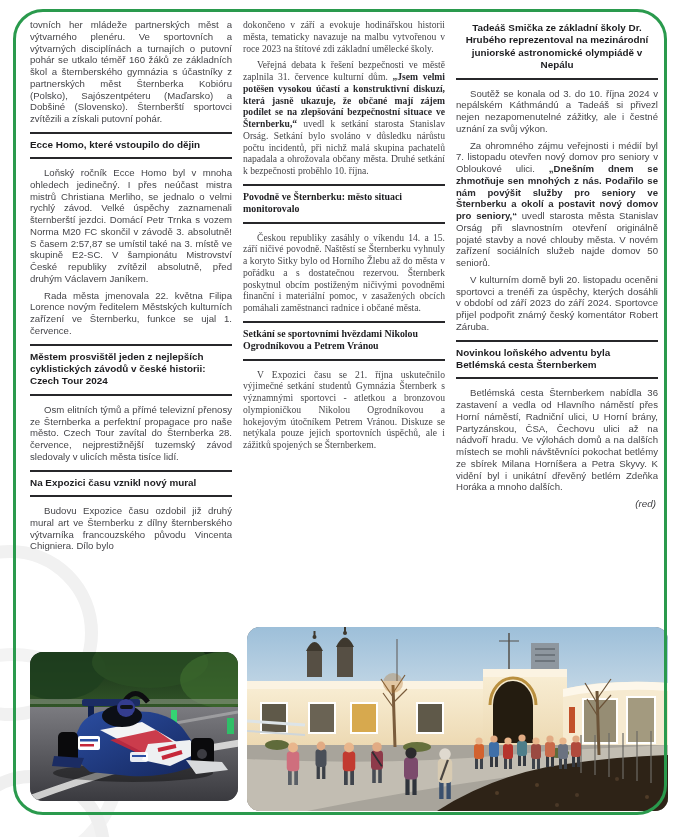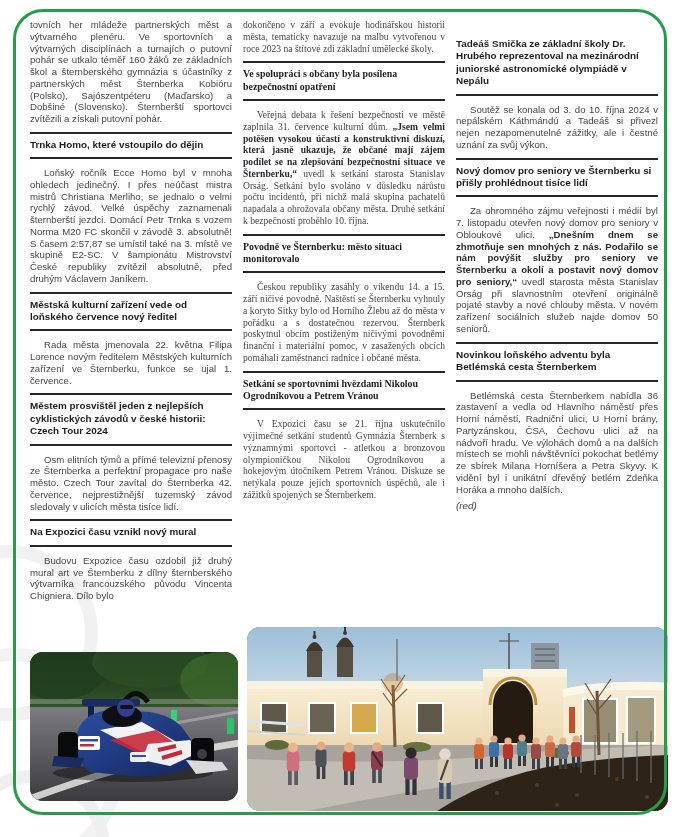--- a/index.html
+++ b/index.html
@@ -28,65 +28,63 @@
     margin:0 0 5px;font-size:9.6px;line-height:11.75px;text-align:justify;
     color:#46464a;hyphens:auto;-webkit-hyphens:auto;
   }
   p.para.indent{text-indent:14px;}
   .seg-bold{font-weight:bold;color:#2b2b2f;}
   h2.heading{
     margin:7px 0 8px;padding:5px 0 6px;
     border-top:2px solid #27272a;border-bottom:2px solid #27272a;
     font-size:9.9px;line-height:12.4px;color:#1d1d20;font-weight:bold;
   }
-  h2.heading.no-top{border-top:none;margin-top:18px;padding-top:1px;}
+  h2.heading.no-top{border-top:none;margin-top:2px;padding-top:1px;text-align:center;}
   p.credit{
-    margin:3px 2px 0 0;font-style:italic;
+    margin:3px 2px 0 0;text-align:right;font-style:italic;
     font-size:9.8px;color:#3e3e42;
   }
   .photo{position:absolute;border-radius:13px;overflow:hidden;z-index:2;background:#777;}
   .photo svg{display:block;width:100%;height:100%;}
   .photo-car{left:30px;top:652px;width:208px;height:149px;}
   .photo-street{left:247px;top:627px;width:421px;height:184px;}
 </style>
 </head>
 <body>
 
 <div class="deco-ring ring1"></div>
 <div class="deco-ring ring2"></div>
 <div class="deco-ring ring3"></div>
 
 <div class="frame"></div>
 
 <div class="content">
   <div class="col col-1">
       <p class="para"><span>tovních her mládeže partnerských měst a výtvarného plenéru. Ve sportovních a výtvarných disciplínách a turnajích o putovní pohár se utkalo téměř 160 žáků ze základních škol a šternberského gymnázia s účastníky z partnerských měst Šternberka Kobióru (Polsko), Sajószentpéteru (Maďarsko) a Dobšiné (Slovensko). Šternberští sportovci zvítězili a získali putovní pohár.</span></p>
-      <h2 class="heading">Trnka Homo, které vstoupilo do dějin</h2>
+      <h2 class="heading">Ecce Homo, které vstoupilo do dějin</h2>
       <p class="para indent"><span>Loňský ročník Ecce Homo byl v mnoha ohledech jedinečný. I přes neúčast mistra mistrů Christiana Merliho, se jednalo o velmi rychlý závod. Velké úspěchy zaznamenali šternberští jezdci. Domácí Petr Trnka s vozem Norma M20 FC skončil v závodě 3. absolutně! S časem 2:57,87 se umístil také na 3. místě ve skupině E2-SC. V šampionátu Mistrovství České republiky zvítězil absolutně, před druhým Václavem Janíkem.</span></p>
-      <h2 class="heading">Městská kulturní zařízení vede od loňského července nový ředitel</h2>
       <p class="para indent"><span>Rada města jmenovala 22. května Filipa Lorence novým ředitelem Městských kulturních zařízení ve Šternberku, funkce se ujal 1. července.</span></p>
       <h2 class="heading">Městem prosvištěl jeden z nejlepších cyklistických závodů v české historii: Czech Tour 2024</h2>
-      <p class="para indent"><span>Osm elitních týmů a přímé televizní přenosy ze Šternberka a perfektní propagace pro naše město. Czech Tour zavítal do Šternberka 42. července, nejprestižnější tuzemský závod sledovaly v ulicích města tisíce lidí.</span></p>
+      <p class="para indent"><span>Osm elitních týmů a přímé televizní přenosy ze Šternberka a perfektní propagace pro naše město. Czech Tour zavítal do Šternberka 28. července, nejprestižnější tuzemský závod sledovaly v ulicích města tisíce lidí.</span></p>
       <h2 class="heading">Na Expozici času vznikl nový mural</h2>
       <p class="para indent"><span>Budovu Expozice času ozdobil již druhý mural art ve Šternberku z dílny šternberského výtvarníka francouzského původu Vincenta Chigniera. Dílo bylo</span></p>
     </div>
   <div class="col col-2">
       <p class="para"><span>dokončeno v září a evokuje hodinářskou historii města, tematicky navazuje na malbu vytvořenou v roce 2023 na štítové zdi základní umělecké školy.</span></p>
-      <h2 class="heading">Ve spolupráci s občany byla posílena bezpečnostní opatření</h2>
       <p class="para indent"><span>Veřejná debata k řešení bezpečnosti ve městě zaplnila 31. července kulturní dům. </span><span class="seg-bold">„Jsem velmi potěšen vysokou účastí a konstruktivní diskuzí, která jasně ukazuje, že občané mají zájem podílet se na zlepšování bezpečnostní situace ve Šternberku,“</span><span> uvedl k setkání starosta Stanislav Orság. Setkání bylo svoláno v důsledku nárůstu počtu incidentů, při nichž malá skupina pachatelů napadala a ohrožovala občany města. Druhé setkání k bezpečnosti proběhlo 10. října.</span></p>
       <h2 class="heading">Povodně ve Šternberku: město situaci monitorovalo</h2>
       <p class="para indent"><span>Českou republiky zasáhly o víkendu 14. a 15. září ničivé povodně. Naštěstí se Šternberku vyhnuly a koryto Sitky bylo od Horního Žlebu až do města v pořádku a s dostatečnou rezervou. Šternberk poskytnul obcím postiženým ničivými povodněmi finanční i materiální pomoc, v zasažených obcích pomáhali zaměstnanci radnice i občané města.</span></p>
       <h2 class="heading">Setkání se sportovními hvězdami Nikolou Ogrodníkovou a Petrem Vránou</h2>
       <p class="para indent"><span>V Expozici času se 21. října uskutečnilo výjimečné setkání studentů Gymnázia Šternberk s významnými sportovci - atletkou a bronzovou olympioničkou Nikolou Ogrodníkovou a hokejovým útočníkem Petrem Vránou. Diskuze se netýkala pouze jejich sportovních úspěchů, ale i zážitků spojených se Šternberkem.</span></p>
     </div>
   <div class="col col-3">
       <h2 class="heading no-top">Tadeáš Smička ze základní školy Dr. Hrubého reprezentoval na mezinárodní juniorské astronomické olympiádě v Nepálu</h2>
       <p class="para indent"><span>Soutěž se konala od 3. do 10. října 2024 v nepálském Káthmándú a Tadeáš si přivezl nejen nezapomenutelné zážitky, ale i čestné uznání za svůj výkon.</span></p>
-      <h2 class="heading">Nový domov pro seniory ve Šternberku si přišly prohlédnout tisíce lidí</h2>
       <p class="para indent"><span>Za ohromného zájmu veřejnosti i médií byl 7. listopadu otevřen nový domov pro seniory v Obloukové ulici. </span><span class="seg-bold">„Dnešním dnem se zhmotňuje sen mnohých z nás. Podařilo se nám povýšit služby pro seniory ve Šternberku a okolí a postavit nový domov pro seniory,“</span><span> uvedl starosta města Stanislav Orság při slavnostním otevření originálně pojaté stavby a nové chlouby města. V novém zařízení sociálních služeb najde domov 50 seniorů.</span></p>
+      <p class="para indent"><span>V kulturním domě byli 20. listopadu oceněni sportovci a trenéři za úspěchy, kterých dosáhli v období od září 2023 do září 2024. Sportovce přijel podpořit známý český komentátor Robert Záruba.</span></p>
       <h2 class="heading">Novinkou loňského adventu byla Betlémská cesta Šternberkem</h2>
       <p class="para indent"><span>Betlémská cesta Šternberkem nabídla 36 zastavení a vedla od Hlavního náměstí přes Horní náměstí, Radniční ulici, U Horní brány, Partyzánskou, ČSA, Čechovu ulici až na nádvoří hradu. Ve výlohách domů a na dalších místech se mohli návštěvníci pokochat betlémy ze sbírek Milana Horníšera a Petra Skyvy. K vidění byl i unikátní dřevěný betlém Zdeňka Horáka a mnoho dalších.</span></p>
       <p class="credit">(red)</p>
     </div>
 </div>
 
 <div class="photo photo-car">
   <svg viewBox="0 0 208 149" preserveAspectRatio="none" aria-hidden="true">
     <defs>
       <linearGradient id="gForest" x1="0" y1="0" x2="0" y2="1">

